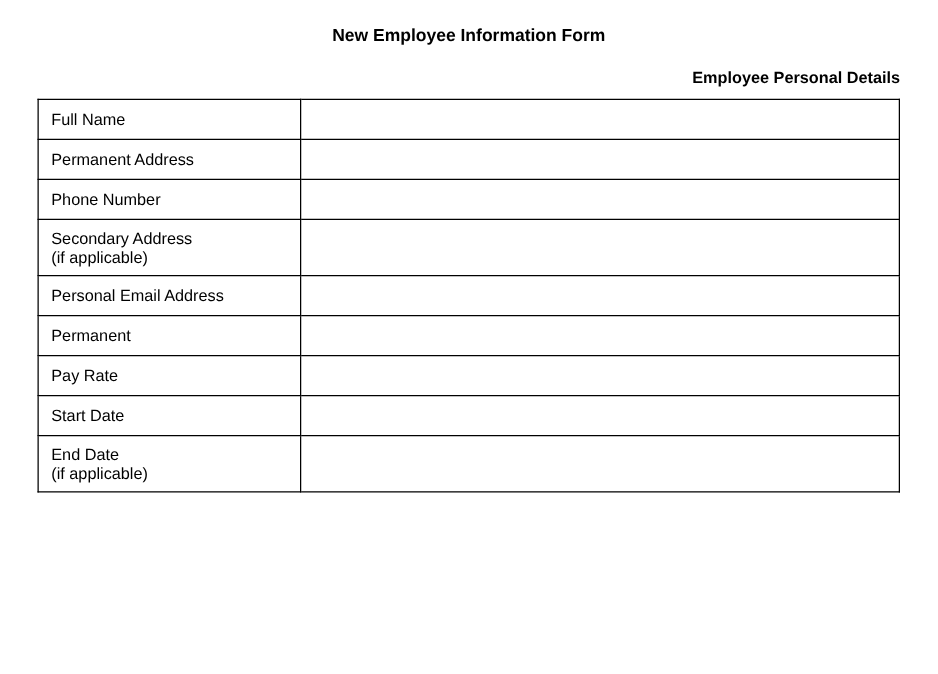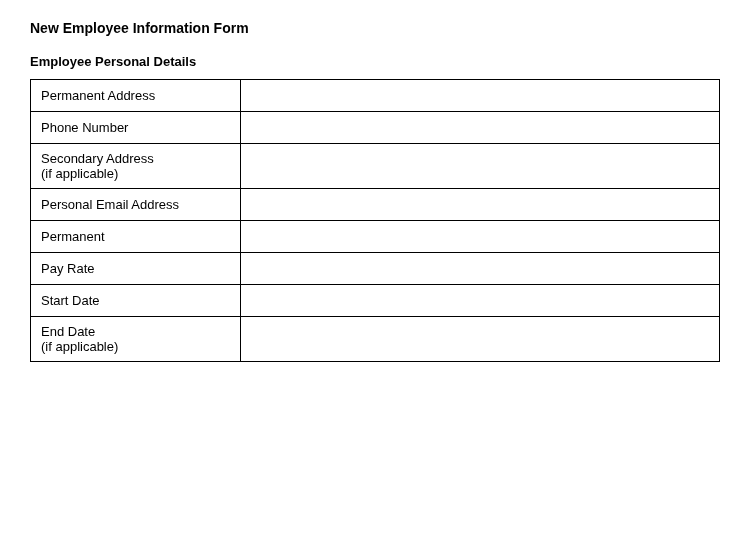--- a/index.html
+++ b/index.html
@@ -12,29 +12,31 @@
       width: 750px;
       min-height: 539px;
       background: #ffffff;
       font-family: Arial, sans-serif;
       font-size: 13px;
       color: #000000;
       padding: 20px 30px;
     }
 
     .page-title {
+      text-align: center;
       font-weight: bold;
       font-size: 14px;
       margin-bottom: 18px;
     }
 
     .section-title {
       font-weight: bold;
       font-size: 13px;
       margin-bottom: 10px;
+      text-align: right;
     }
 
     .form-table {
       width: 100%;
       border-collapse: collapse;
       border: 1px solid #000000;
     }
 
     .form-table tr td {
       border: 1px solid #000000;
@@ -62,20 +64,24 @@
   </style>
 </head>
 <body>
 
 <div class="page-title">New Employee Information Form</div>
 
 <div class="section-title">Employee Personal Details</div>
 
 <table class="form-table">
   <tbody id="form-body">
+  <tr class="row-normal">
+        <td>Full Name</td>
+        <td></td>
+      </tr>
       <tr class="row-normal">
         <td>Permanent Address</td>
         <td></td>
       </tr>
       <tr class="row-normal">
         <td>Phone Number</td>
         <td></td>
       </tr>
       <tr class="row-tall">
         <td><span>Secondary Address</span><br><span>(if applicable)</span></td>

